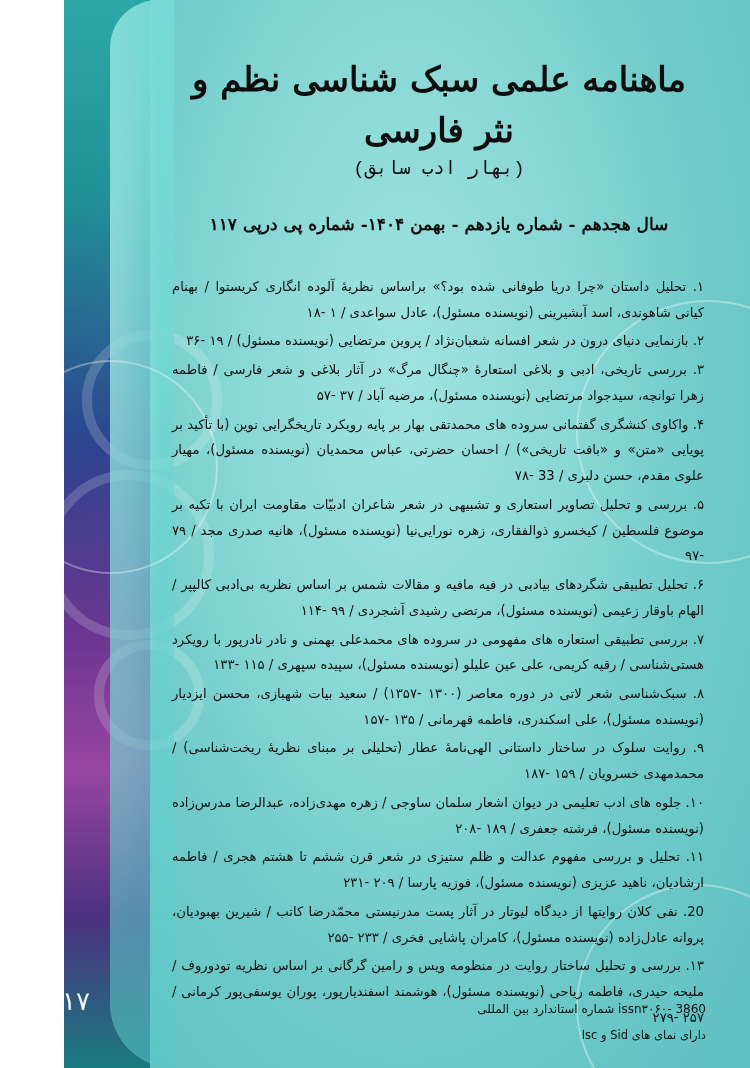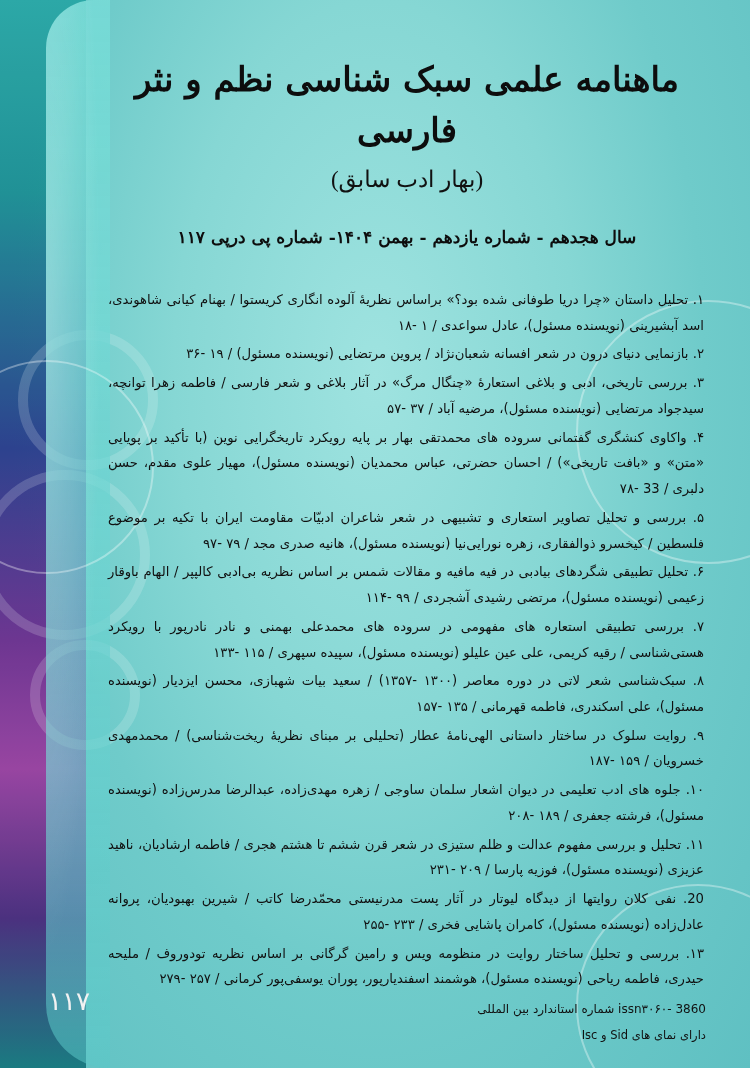--- a/index.html
+++ b/index.html
@@ -2,21 +2,21 @@
 <html lang="fa" dir="rtl"><head>
 <meta charset="utf-8">
 <style>
   html, body {
     margin: 0;
     padding: 0;
     background: #ffffff;
   }
   .page {
     position: relative;
-    width: 750px;
+    width: 686px;
     height: 1068px;
     overflow: hidden;
     background:
       radial-gradient(ellipse at 50% 35%, #9fe3e0 0%, #86d7d4 38%, #6fcbca 62%, #5fc0c2 100%);
     font-family: "DejaVu Sans", "Liberation Sans", sans-serif;
     color: #101010;
     direction: rtl;
   }
   
   .edge-ribbon {
@@ -72,24 +72,23 @@
   }
   .journal-title {
     font-family: "DejaVu Serif", "Liberation Serif", serif;
     font-size: 34px;
     font-weight: 700;
     letter-spacing: 1px;
     color: #0d0d0d;
     line-height: 1.5;
   }
   .journal-subtitle {
-    font-family: Liberation Serif, serif;
-    font-size: 23px;
+    font-family: Liberation Mono, monospace;
+    font-size: 19px;
     color: #111;
-    margin-top: 10px;
   }
   .issue-line {
     font-family: "DejaVu Serif", "Liberation Serif", serif;
     font-size: 17px;
     font-weight: 700;
     margin-top: 34px;
     color: #0d0d0d;
   }
 
   .toc {

